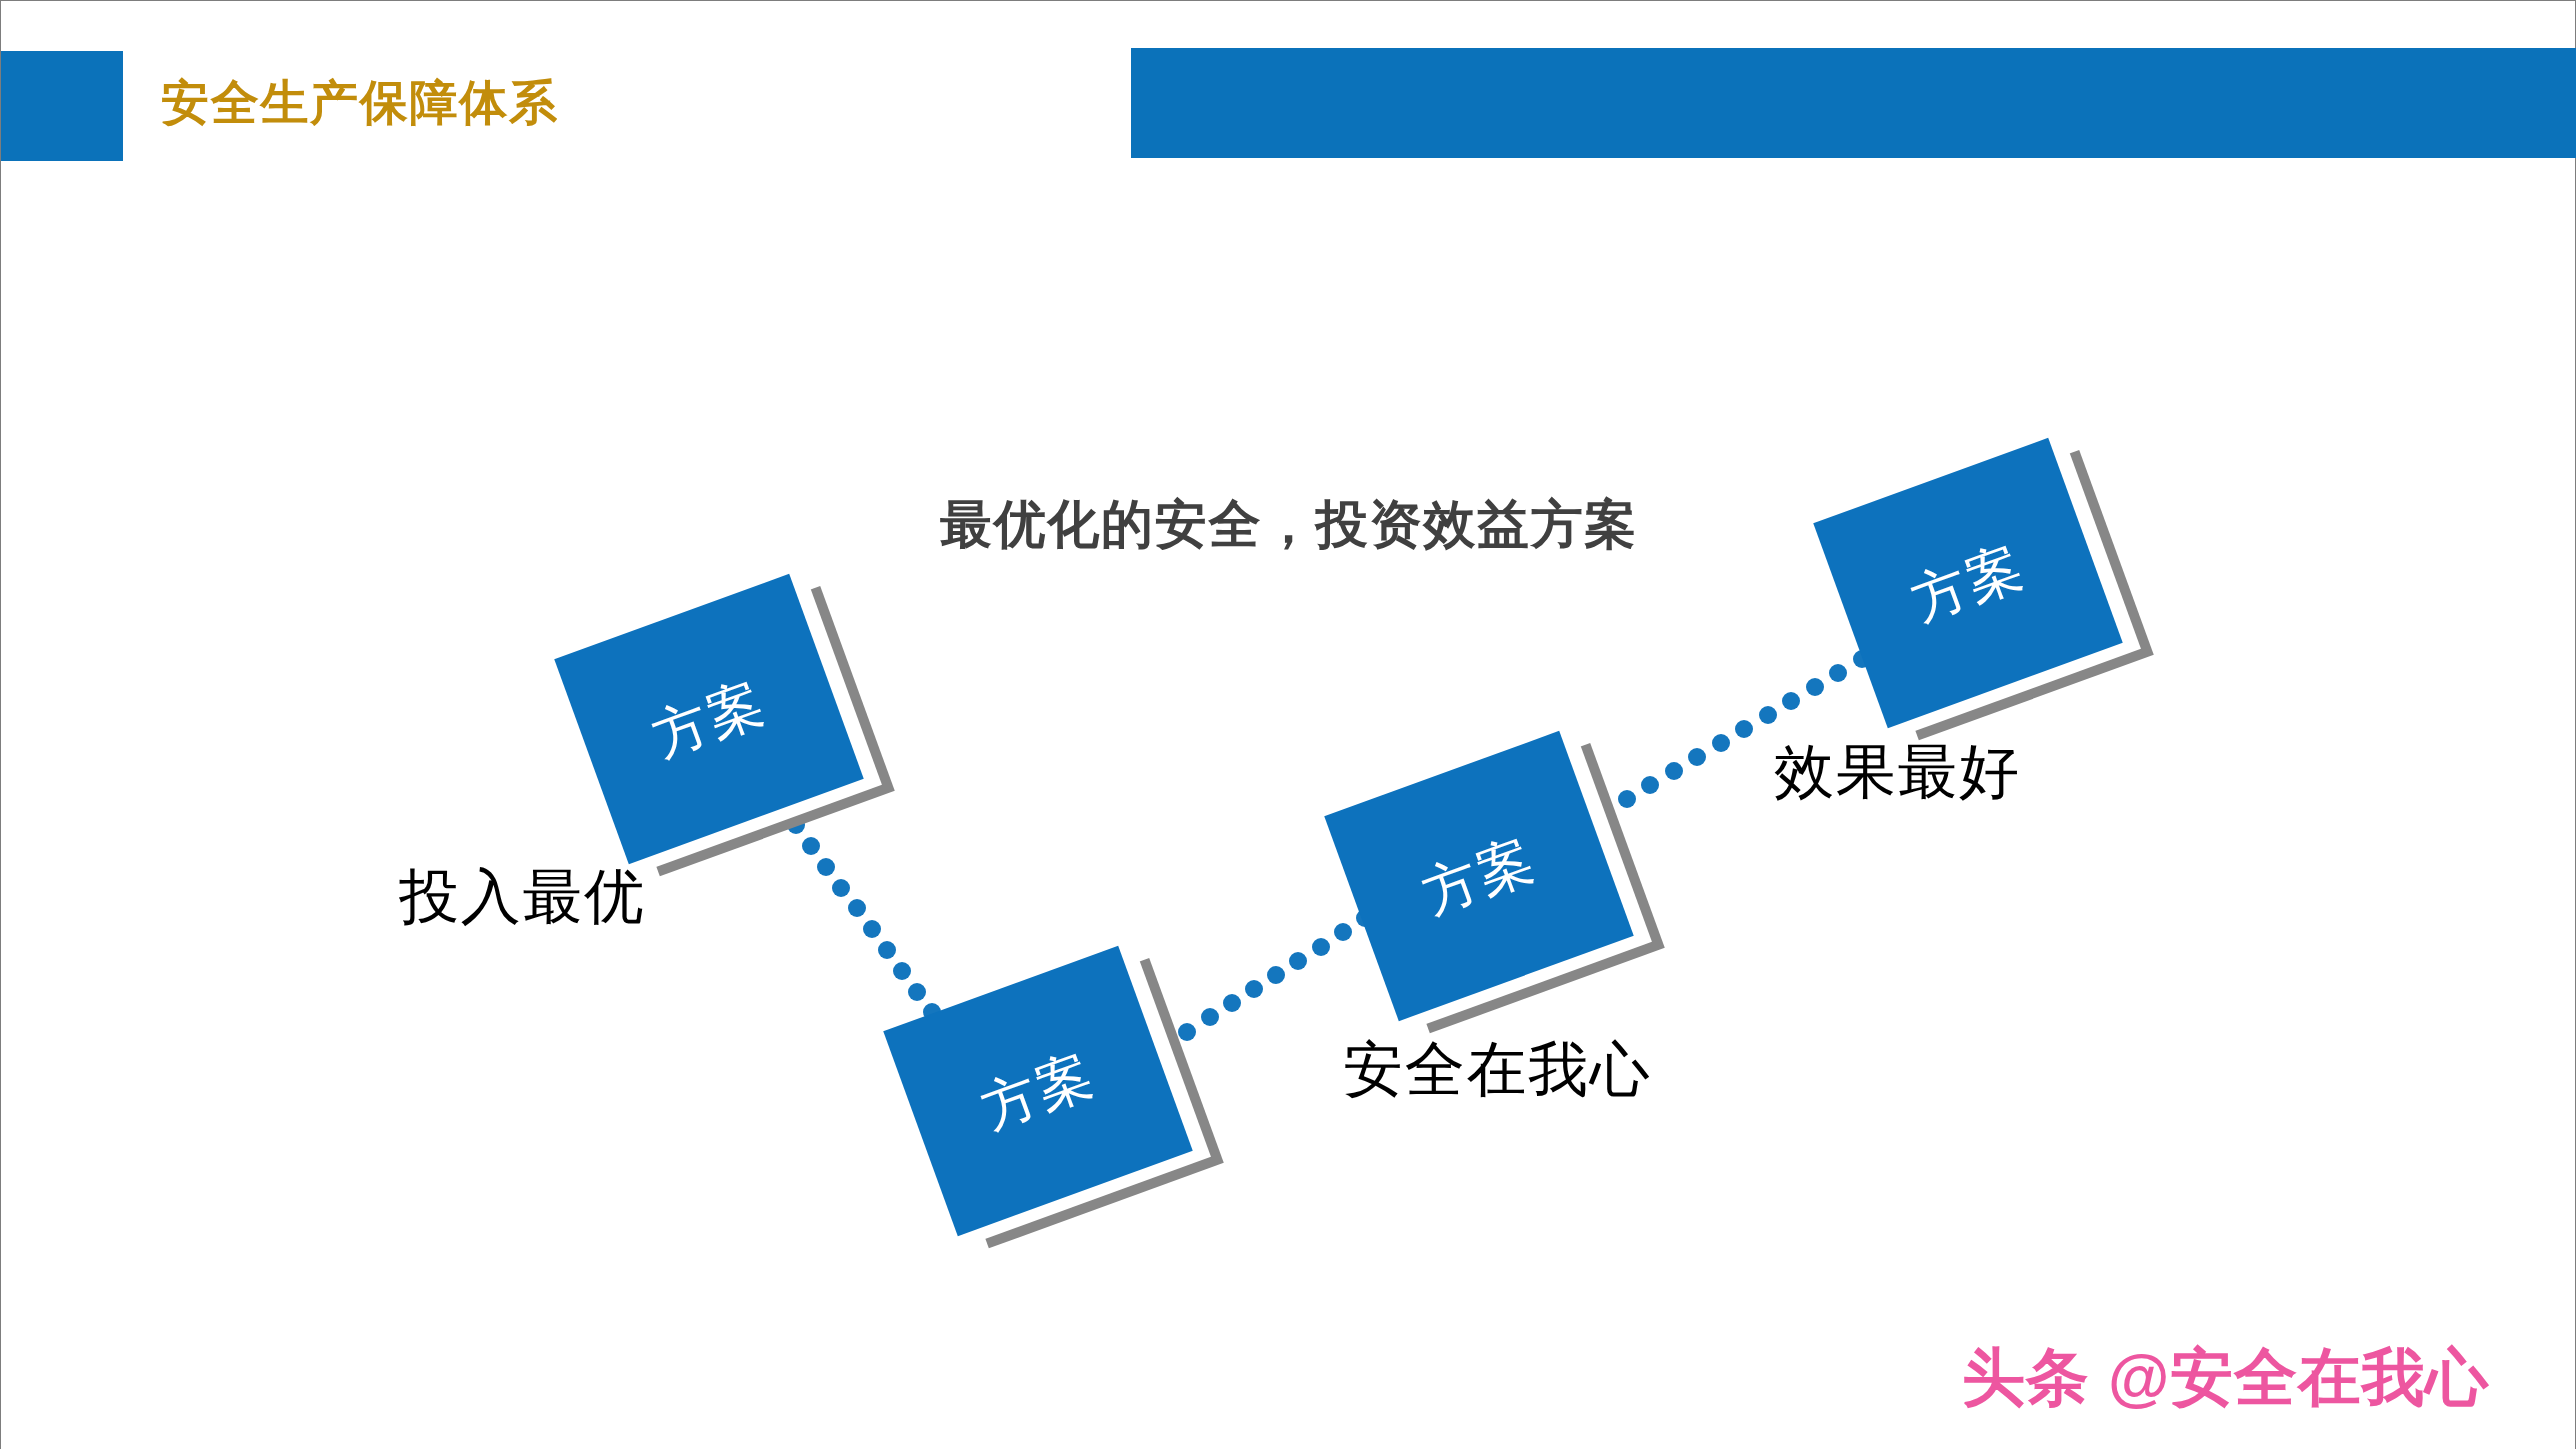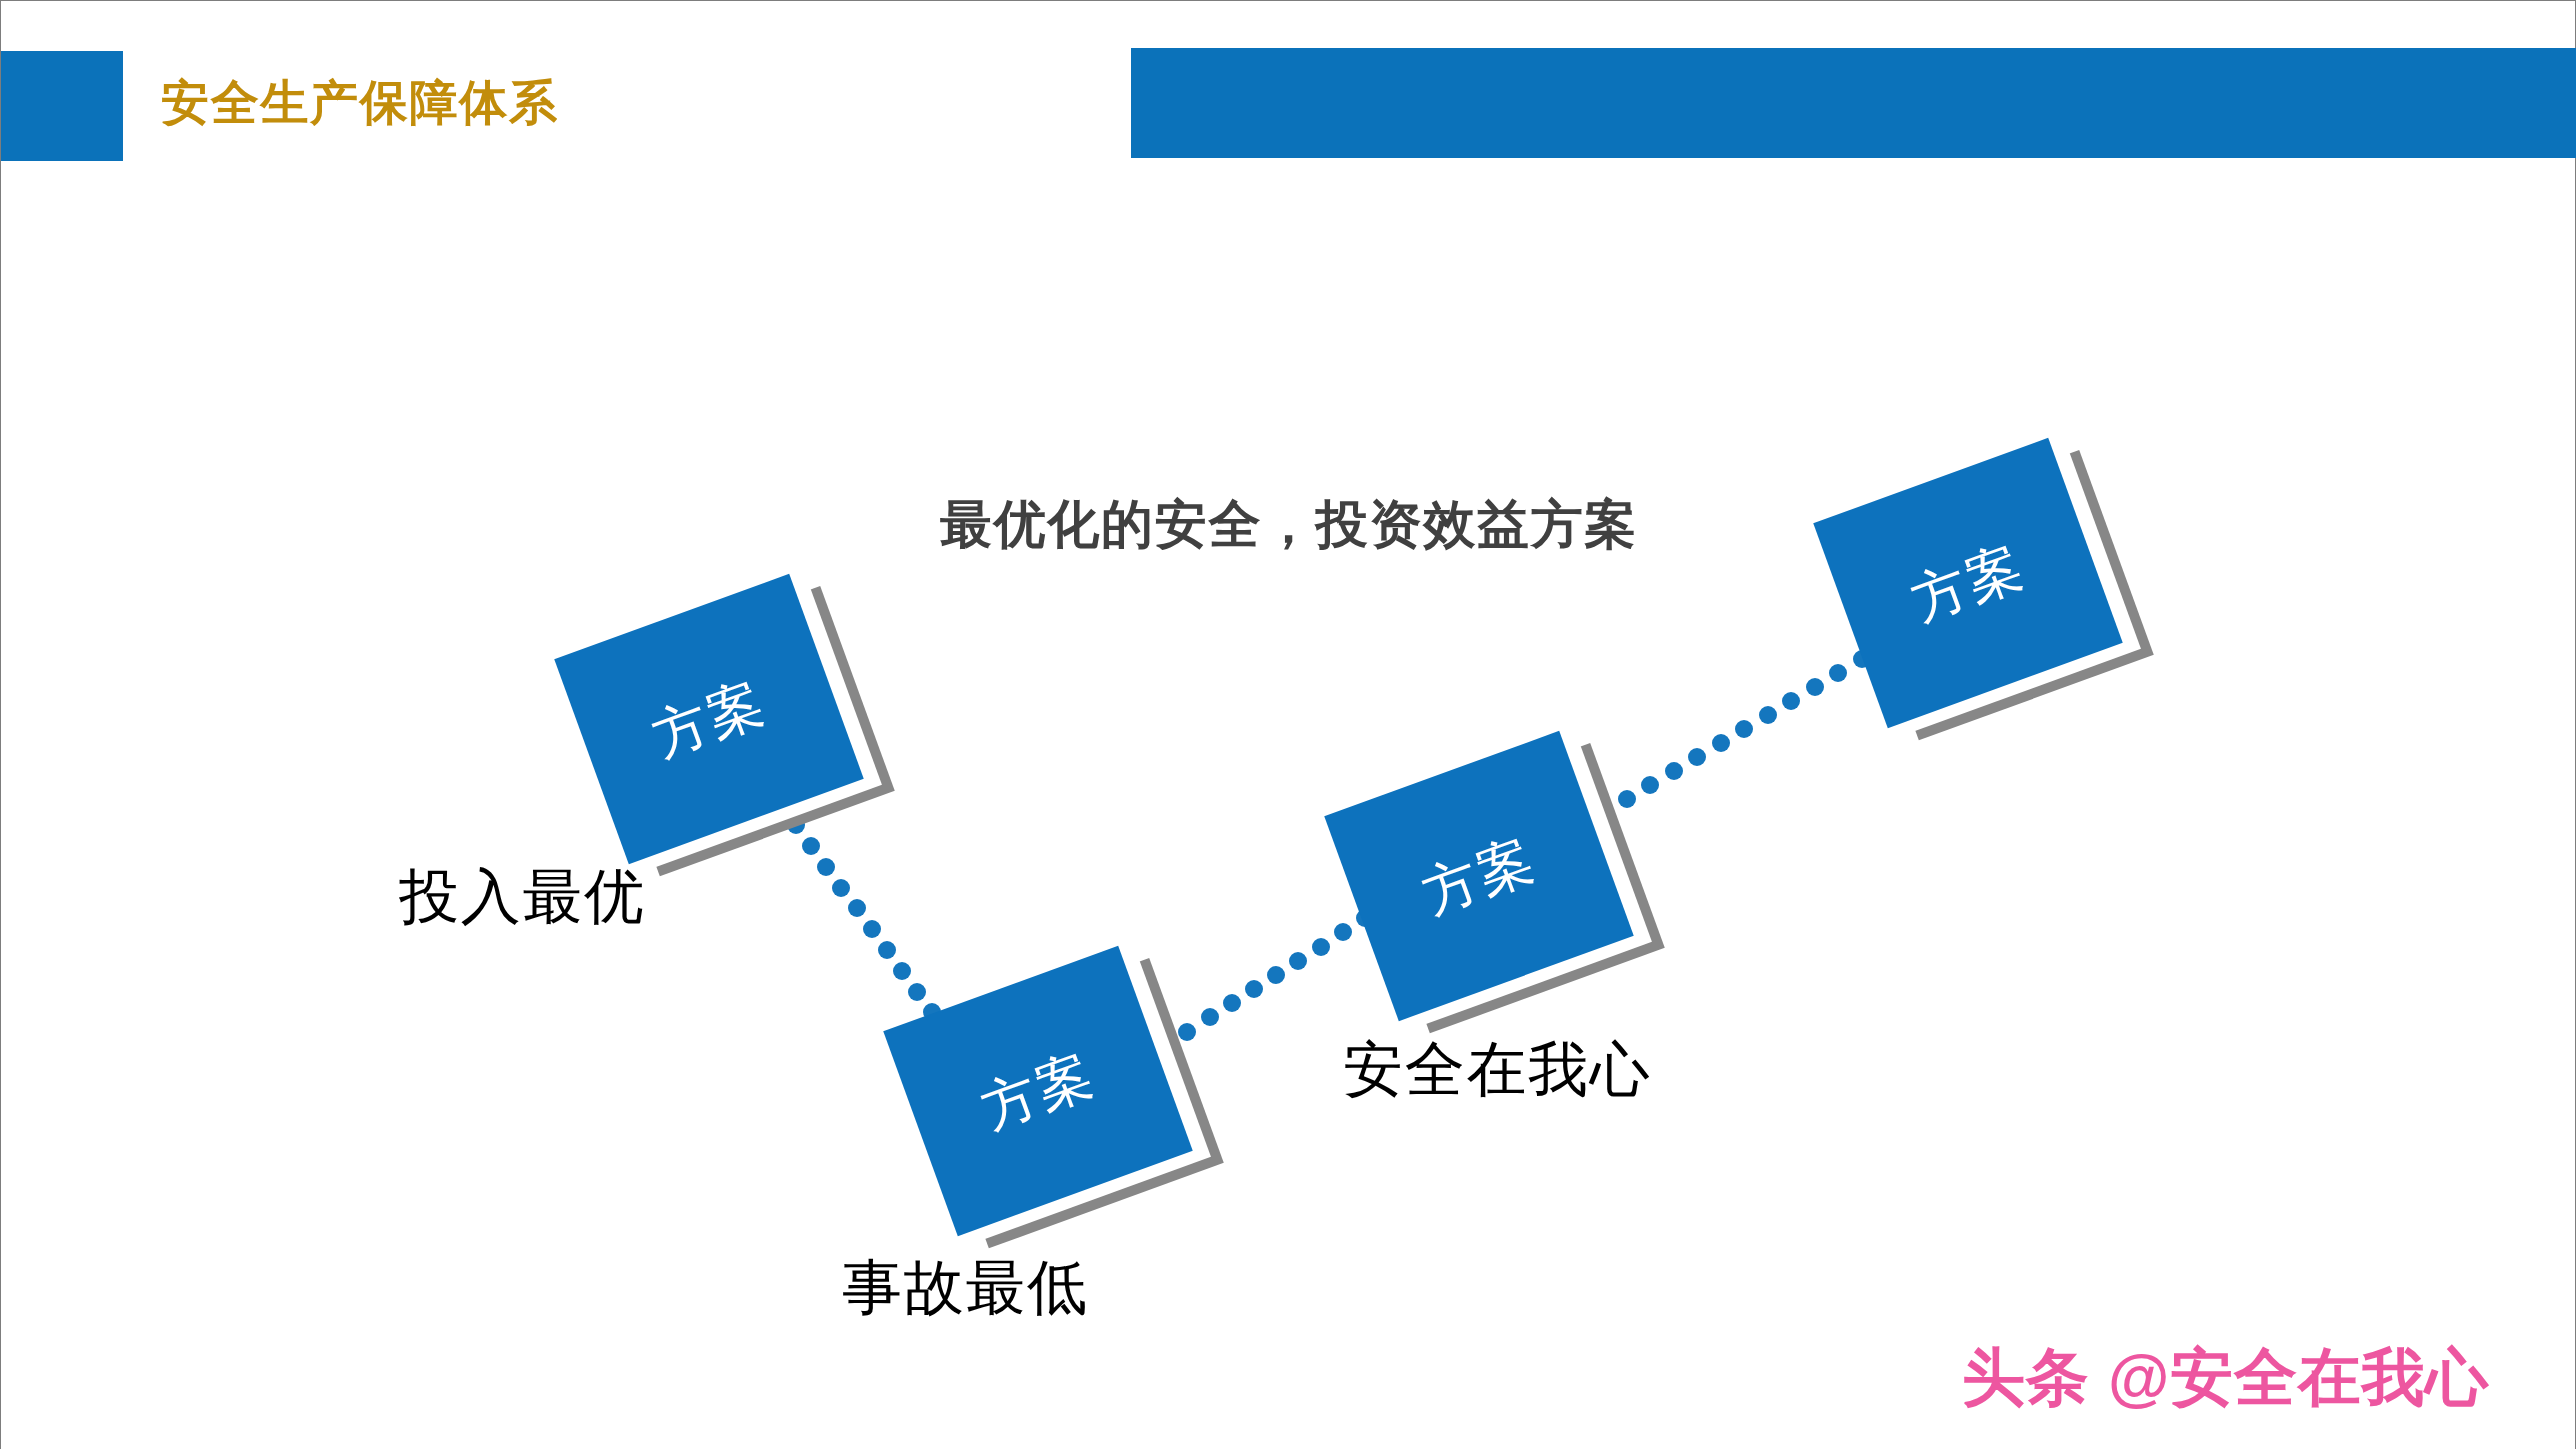--- a/index.html
+++ b/index.html
@@ -236,20 +236,20 @@
         </div>
       </div>
       <div class="node" style="left: 1842px; top: 473px; transform: rotate(-20deg);">
         <div class="shadow" style="background: rgb(135, 135, 135);"></div>
         <div class="cut"></div>
         <div class="face" style="background: rgb(13, 114, 189);">
           <span class="face-label">方案</span>
         </div>
       </div>
       <div class="caption" style="left: 398px; top: 858px;">投入最优</div>
-      <div class="caption" style="left: 841px; top: 1249px;">事故最低</div>
       <div class="caption" style="left: 1342px; top: 1031px;">安全在我心</div>
+      <div class="caption" style="left: 1773px; top: 733px;">效果最好</div>
     </div>
 
   <div class="watermark">头条 @安全在我心</div>
 
 </div>
 
 
 </body></html>

